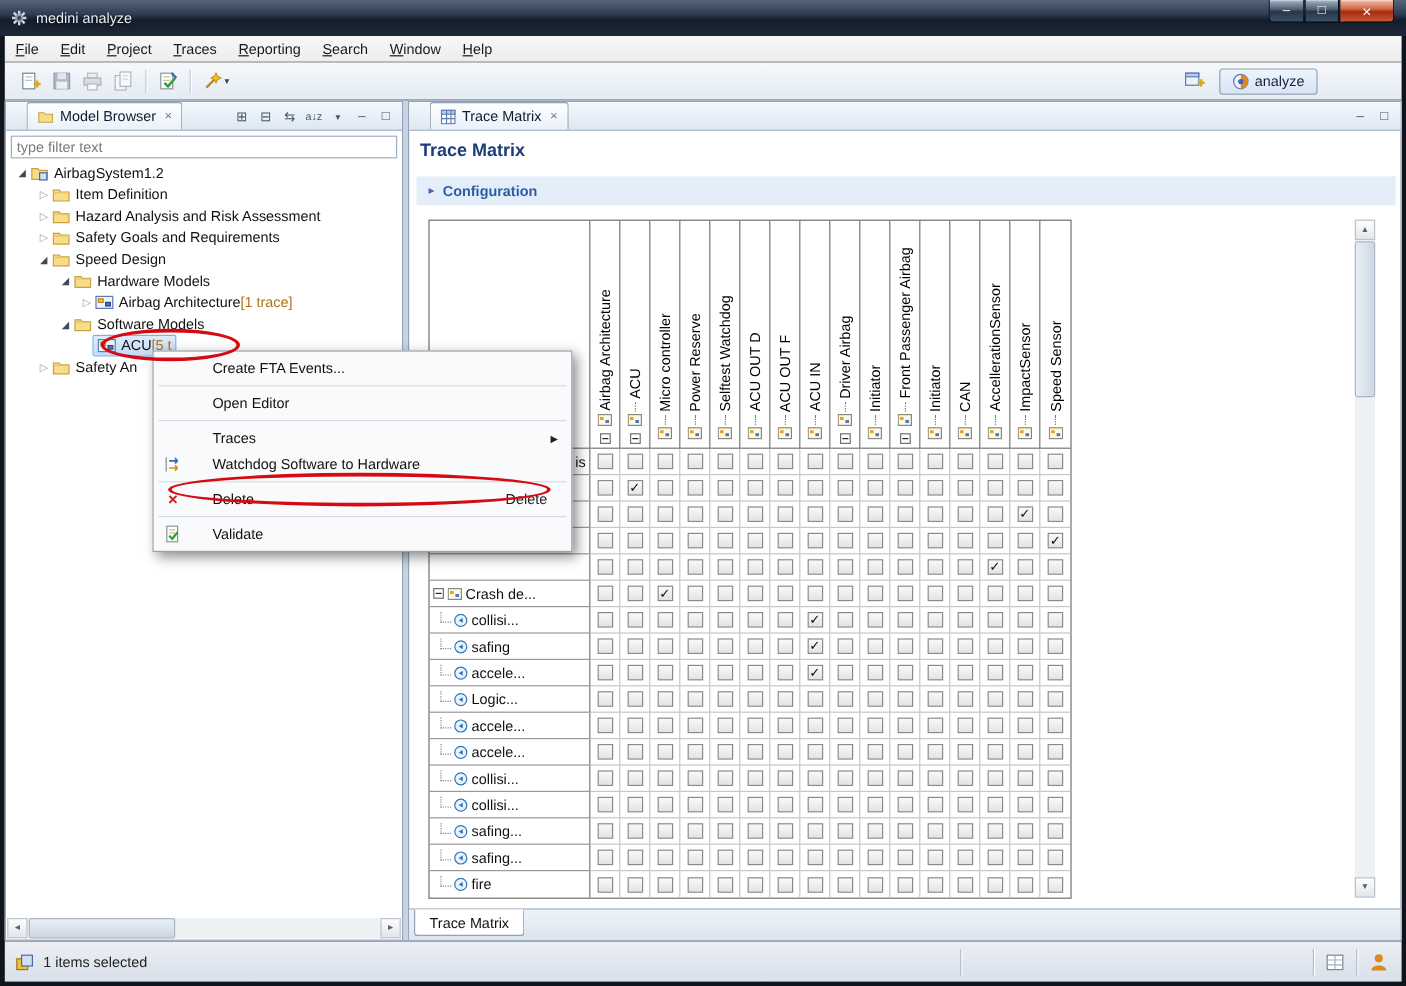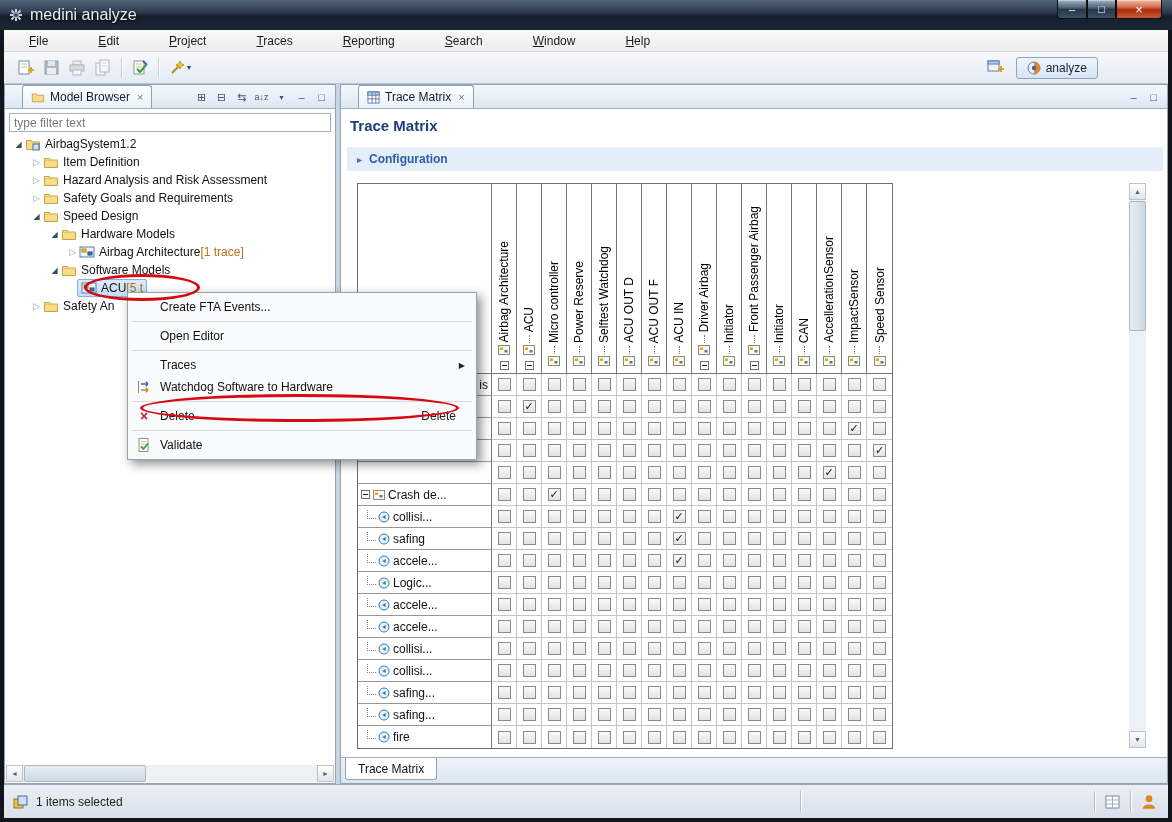--- a/index.html
+++ b/index.html
@@ -8,36 +8,36 @@
     position: relative; overflow: hidden;
     background: #10151d;
     font-family: "Liberation Sans", "DejaVu Sans", sans-serif;
     font-size: 12px; color:#111;
   }
 
   
   .titlebar { position:absolute; left:0; top:0; width:1172px; height:30px;
     background: linear-gradient(180deg,#54657a 0%,#2e3c50 40%,#141e2c 55%,#1d2836 100%);
     display:flex; align-items:center; padding-left:9px; color:#e9eef5; }
-  .titlebar .title { margin-left:7px; font-size:16px; text-shadow:0 1px 2px #000; }
+  .titlebar .title { margin-left:7px; font-size:12px; text-shadow:0 1px 2px #000; }
   .win-controls { position:absolute; right:10px; top:0; display:flex; }
   .win-btn { height:19px; display:flex; align-items:center; justify-content:center;
     color:#fff; font-size:11px; line-height:1; border:1px solid #0b1017; border-top:none;
     background: linear-gradient(180deg,#a5b4c5,#495b71 45%,#273749 52%,#3c4f65);
     box-shadow: inset 0 1px 0 rgba(255,255,255,.35); }
   .win-btn.min { width:30px; border-radius:0 0 0 4px; }
   .win-btn.max { width:29px; }
   .win-btn.close { width:46px; border-radius:0 0 4px 0; font-size:13px;
     background: linear-gradient(180deg,#f4bca9,#d06c4b 40%,#a72a0e 55%,#c65d36); }
 
   
   .menubar { position:absolute; left:4px; top:30px; width:1164px; height:22px;
     background:linear-gradient(#f8f8f8,#ededed); border-bottom:1px solid #d6d6d6;
     display:flex; color:#1a1a1a; }
-  .menu-item { padding:4px 25px 3px;text-align:right; }
+  .menu-item { padding:4px 9px 3px;text-align:right; }
   .toolbar { position:absolute; left:4px; top:52px; width:1164px; height:32px;
     background:linear-gradient(#f6f8fb,#e4ebf3); border-bottom:1px solid #b9c6d4;
     display:flex; align-items:center; padding:0 8px; }
   .tbtn { width:26px; height:24px; display:flex; align-items:center; justify-content:center; }
   .tbtn.dim { opacity:.55; }
   .tsep { width:1px; height:20px; background:#c3ccd7; box-shadow:1px 0 0 #fff; margin:0 5px; }
   .dd-arrow { font-size:8px; color:#3b4654; margin-left:-3px; }
   .toolbar-right { margin-left:auto; display:flex; align-items:center; gap:8px; padding-right:62px; }
   .persp-btn { width:24px; height:22px; display:flex; align-items:center; justify-content:center; }
   .analyze-btn { display:flex; align-items:center; gap:5px; height:22px; padding:0 10px;
@@ -129,21 +129,21 @@
   .statusbar { position:absolute; left:4px; top:784px; width:1164px; height:34px;
     background:linear-gradient(#eceff4,#d8e0ea); border-top:1px solid #98a7b9;
     display:flex; align-items:center; padding:0 8px; color:#222; }
   .sb-icon { width:18px; height:16px; margin-right:6px; }
   .sb-sep { position:absolute; width:1px; height:22px; top:6px; background:#b4bfcc; box-shadow:1px 0 0 #fff; }
   .sb-right-icon { position:absolute; top:8px; width:18px; height:18px; }
 
   
   .context-menu { position:absolute; left:127px; top:292px; width:350px; z-index:70;
     background:#f9fafb; border:1px solid #9aa2ac; box-shadow:4px 4px 10px rgba(0,0,0,.45); padding:3px 2px; }
-  .cm-item { height:22px; display:flex; align-items:center; position:relative; padding-left:5px; }
+  .cm-item { height:22px; display:flex; align-items:center; position:relative; padding-left:5px;gap:17px; }
   .cm-item.highlighted { background:linear-gradient(#e8f2fd,#cfe4f8); border:1px solid #86aedd;
     border-radius:3px; margin:0 1px; }
   .cm-icon { width:18px; height:16px; margin-right:7px; display:flex; align-items:center; justify-content:center; flex:none; }
   .cm-label { font-size:12px; color:#101010; }
   .cm-shortcut { position:absolute; right:18px; color:#222; }
   .cm-sub { position:absolute; right:9px; font-size:8px; color:#222; }
   .cm-separator { height:1px; background:#d8dade; margin:3px 2px; }
   .x-glyph { color:#cc2222; font-weight:bold; font-size:14px; }
 
   

